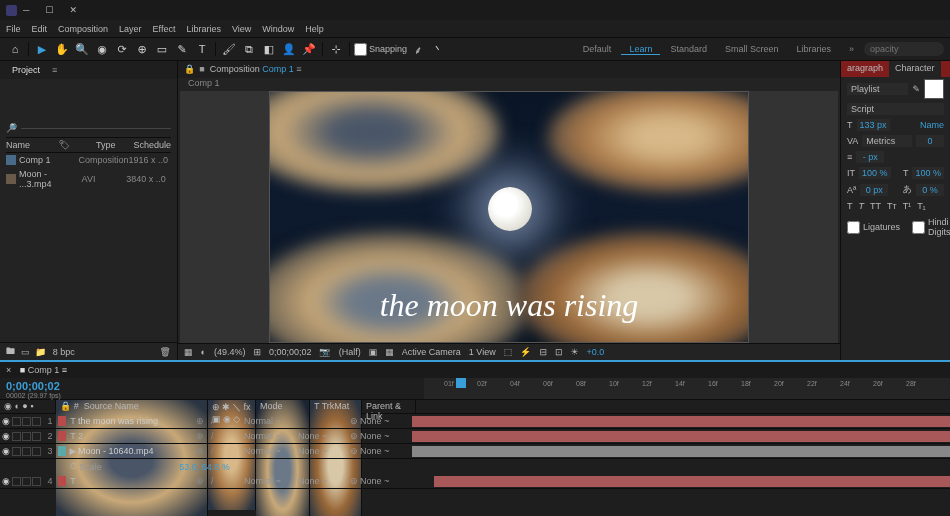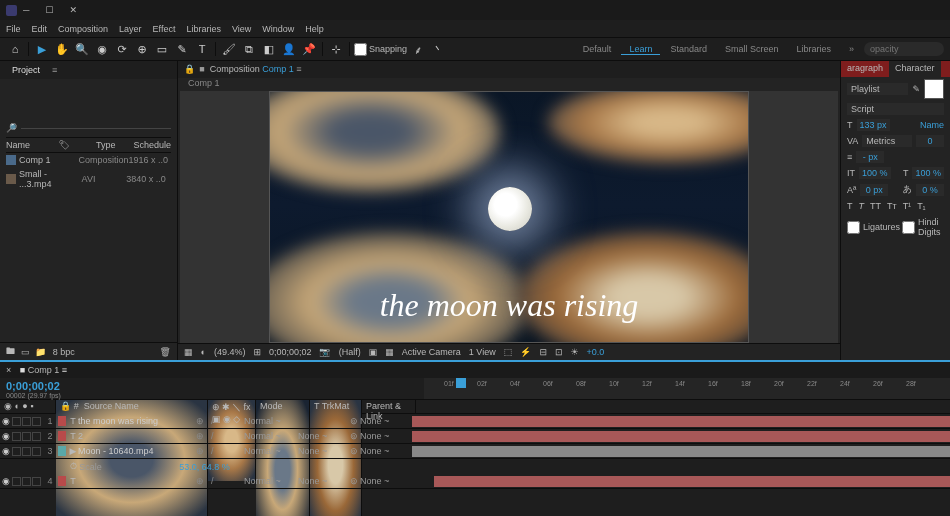--- a/index.html
+++ b/index.html
@@ -38,37 +38,37 @@
 .viewer{flex:1;background:#232323;display:flex;flex-direction:column}
 .viewer .vtabs{height:18px;display:flex;align-items:center;background:#1e1e1e;padding:0 6px;gap:4px}
 .viewer .vtabs .lock{color:#888}
 .viewer .vtabs .lab{font-size:9px;color:#999}
 .viewer .vtabs .cn{color:#3a9fd8}
 .viewer .breadcrumb{height:14px;padding:0 10px;font-size:9px;color:#888}
 .viewer .canvas{flex:1;display:flex;align-items:center;justify-content:center;background:#333;margin:0 2px}
 .viewer .comp{width:480px;height:252px;background:linear-gradient(180deg,#0a1626 0%,#0d1a2e 45%,#0a1522 100%);position:relative;overflow:hidden;border:1px solid #555}
 .cloud{position:absolute;border-radius:50%;filter:blur(8px)}
 .c1{top:-20px;left:-30px;width:260px;height:120px;background:radial-gradient(ellipse,#4a5668 20%,#c8a878 50%,#2a3442 90%)}
-.c2{top:-10px;right:-40px;width:240px;height:81px;background:radial-gradient(ellipse,#d8b888 20%,#a87848 50%,#2a3442 90%)}
+.c2{top:-10px;right:-40px;width:240px;height:110px;background:radial-gradient(ellipse,#d8b888 20%,#a87848 50%,#2a3442 90%)}
 .c3{bottom:-30px;left:-20px;width:280px;height:140px;background:radial-gradient(ellipse,#6a7888 20%,#c8a878 40%,#1a2432 90%)}
 .c4{bottom:-20px;right:-30px;width:260px;height:130px;background:radial-gradient(ellipse,#d8c8a8 20%,#9a6838 50%,#2a3442 90%)}
 .moon{position:absolute;top:95px;left:218px;width:44px;height:44px;border-radius:50%;background:radial-gradient(circle at 40% 40%,#fff 30%,#e8e8e0 60%,#c8c8c0);box-shadow:0 0 40px 20px rgba(200,220,255,0.5)}
 .caption{position:absolute;bottom:18px;left:50%;transform:translate(-50%);font-family:"Brush Script MT",cursive;font-size:32px;color:#fff;font-style:italic;white-space:nowrap}
 .viewer .vfoot{height:18px;display:flex;align-items:center;padding:0 6px;gap:8px;font-size:8px;color:#999;border-top:1px solid #0d0d0d}
 .viewer .vfoot .dd{cursor:pointer}
 .charpanel{width:110px;background:#232323;border-left:1px solid #0d0d0d;display:flex;flex-direction:column}
 .charpanel .ctabs{height:16px;display:flex;font-size:8px;background:#7f1d1d}
 .charpanel .ctabs span{padding:2px 6px;cursor:pointer}
 .charpanel .crow{display:flex;align-items:center;padding:2px 6px;gap:4px;font-size:8px}
 .charpanel .crow .dd{flex:1;background:#2a2a2a;padding:1px 4px;cursor:pointer}
 .charpanel .crow .val{background:#2a2a2a;padding:1px 3px;min-width:28px;text-align:center;color:#3a9fd8}
 .charpanel .swatch{width:20px;height:20px;background:#fff;border:1px solid #555;margin-left:auto}
 .charpanel .icons{display:flex;gap:6px;padding:3px 6px;font-size:10px;color:#ccc}
 .charpanel .icons span{cursor:pointer}
-.charpanel .chk{display:flex;gap:2px;padding:3px 6px;font-size:8px}
+.charpanel .chk{display:flex;gap:12px;padding:3px 6px;font-size:8px}
 .charpanel .chk label{display:flex;align-items:center;gap:3px}
 .timeline{height:176px;background:#1e1e1e;border-top:2px solid #3a9fd8;display:flex;flex-direction:column}
 .timeline .ttabs{height:16px;display:flex;align-items:center;padding:0 6px;background:#1a1a1a}
 .timeline .ttabs .tab{font-size:9px;color:#ddd;padding:2px 6px}
 .timeline .thdr{height:22px;display:flex;border-bottom:1px solid #0d0d0d}
 .timeline .thdr .left{width:424px;display:flex;flex-direction:column;padding:2px 6px}
 .timeline .thdr .tc{color:#3a9fd8;font-size:11px;font-weight:bold}
 .timeline .thdr .fr{color:#888;font-size:7px}
 .timeline .thdr .ruler{flex:1;position:relative;background:#252525}
 .timeline .thdr .ruler .tick{position:absolute;top:2px;font-size:7px;color:#888}
@@ -177,21 +177,21 @@
         <span>Schedule</span>
       </div>
       <div class="row">
         <div class="ic"></div>
         <span class="nm">Comp 1</span>
         <span class="ty">Composition</span>
         <span class="sz">1916 x ..0</span>
       </div>
       <div class="row">
         <div class="ic" style="background:#6a5a4a"></div>
-        <span class="nm">Small - ...3.mp4</span>
+        <span class="nm">Moon - ...3.mp4</span>
         <span class="ty">AVI</span>
         <span class="sz">3840 x ..0</span>
       </div>
     </div>
     <div class="btm">
       <span>🖿</span>
       <span>▭</span>
       <span>📁</span>
       <span>8 bpc</span>
       <span style="flex:1"></span>

